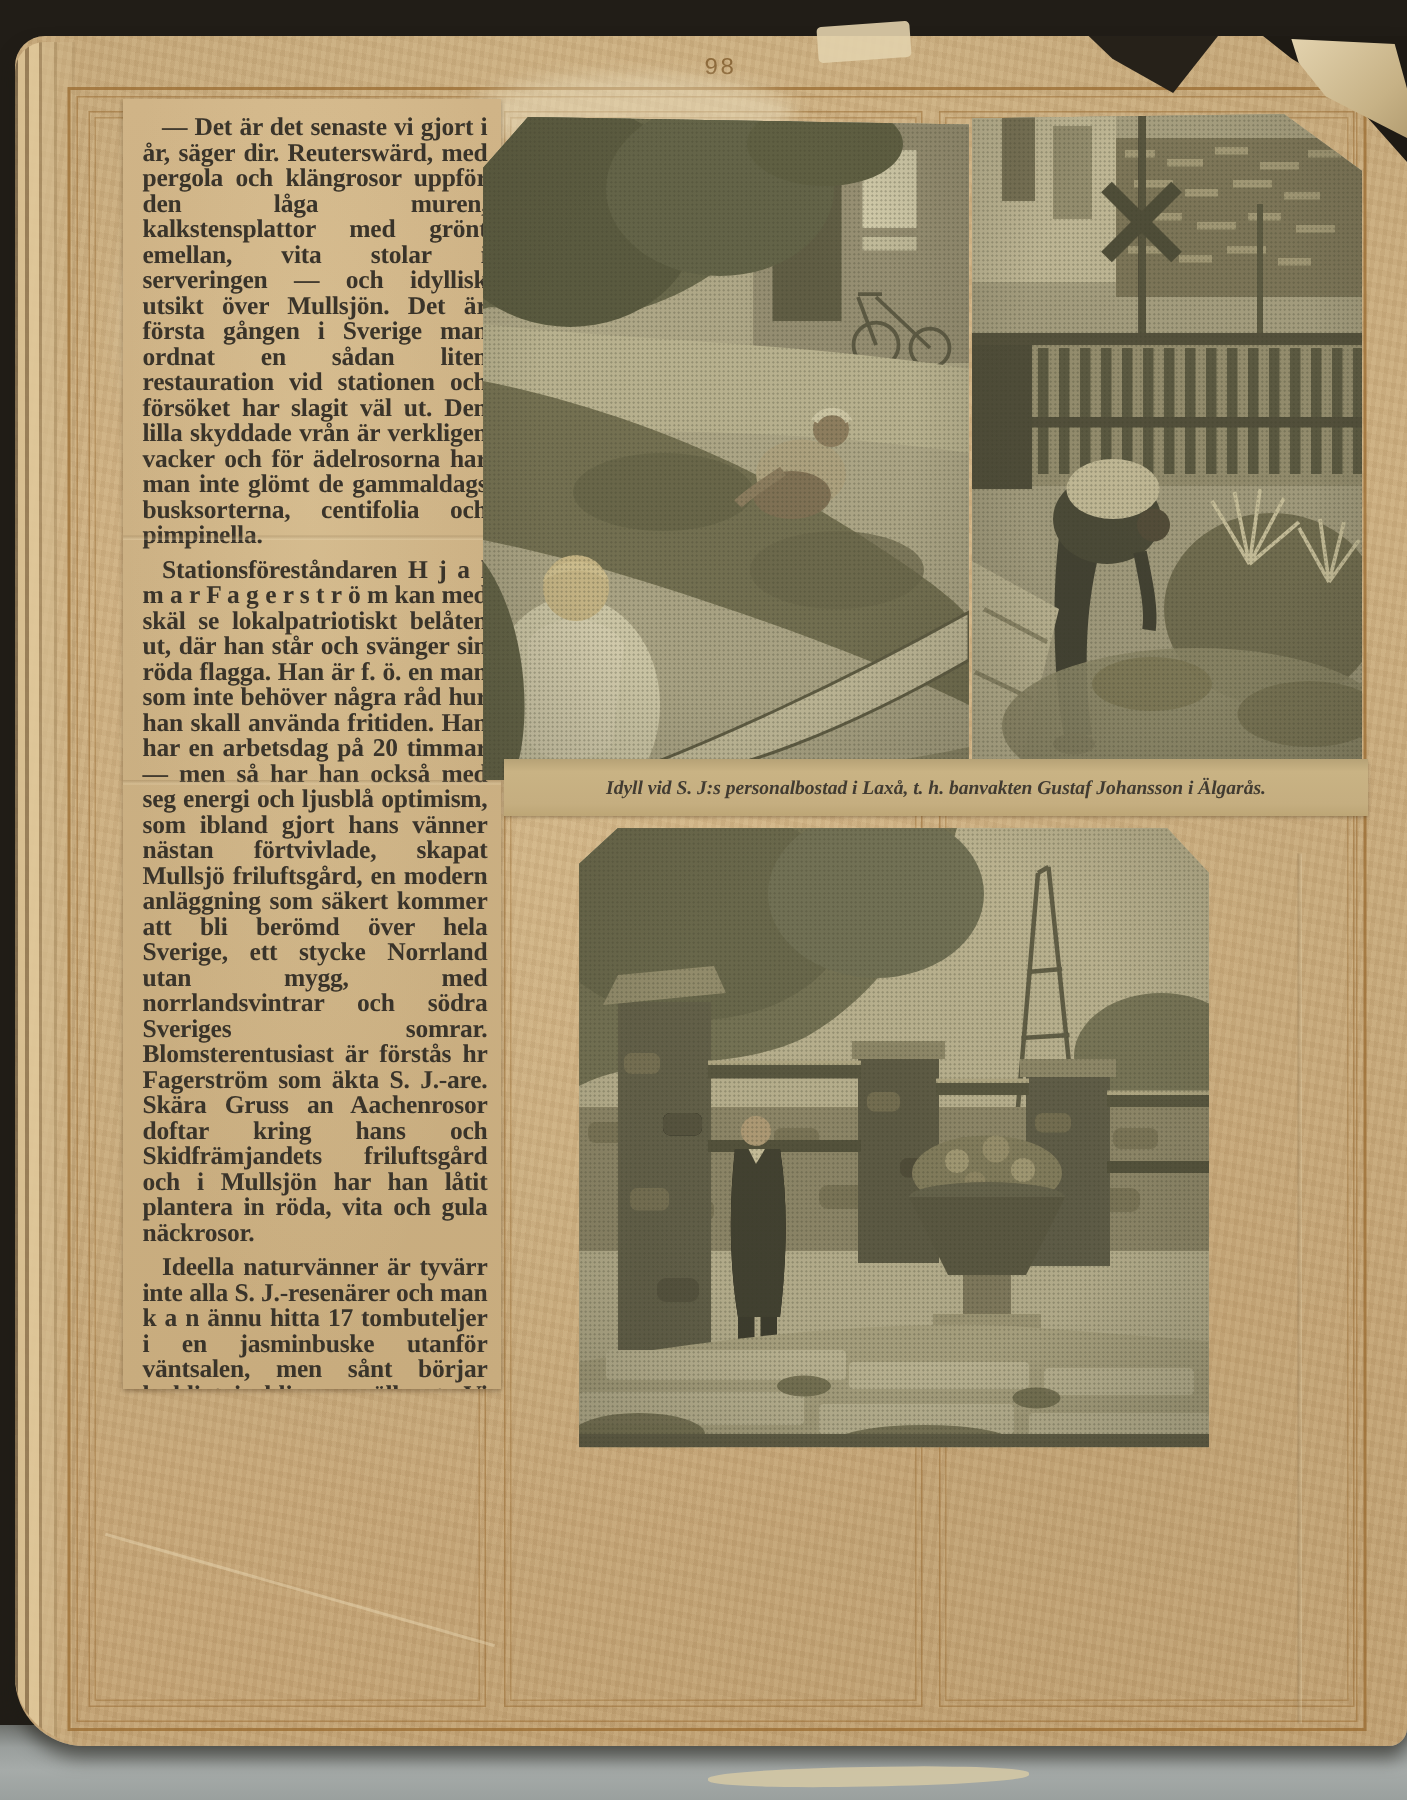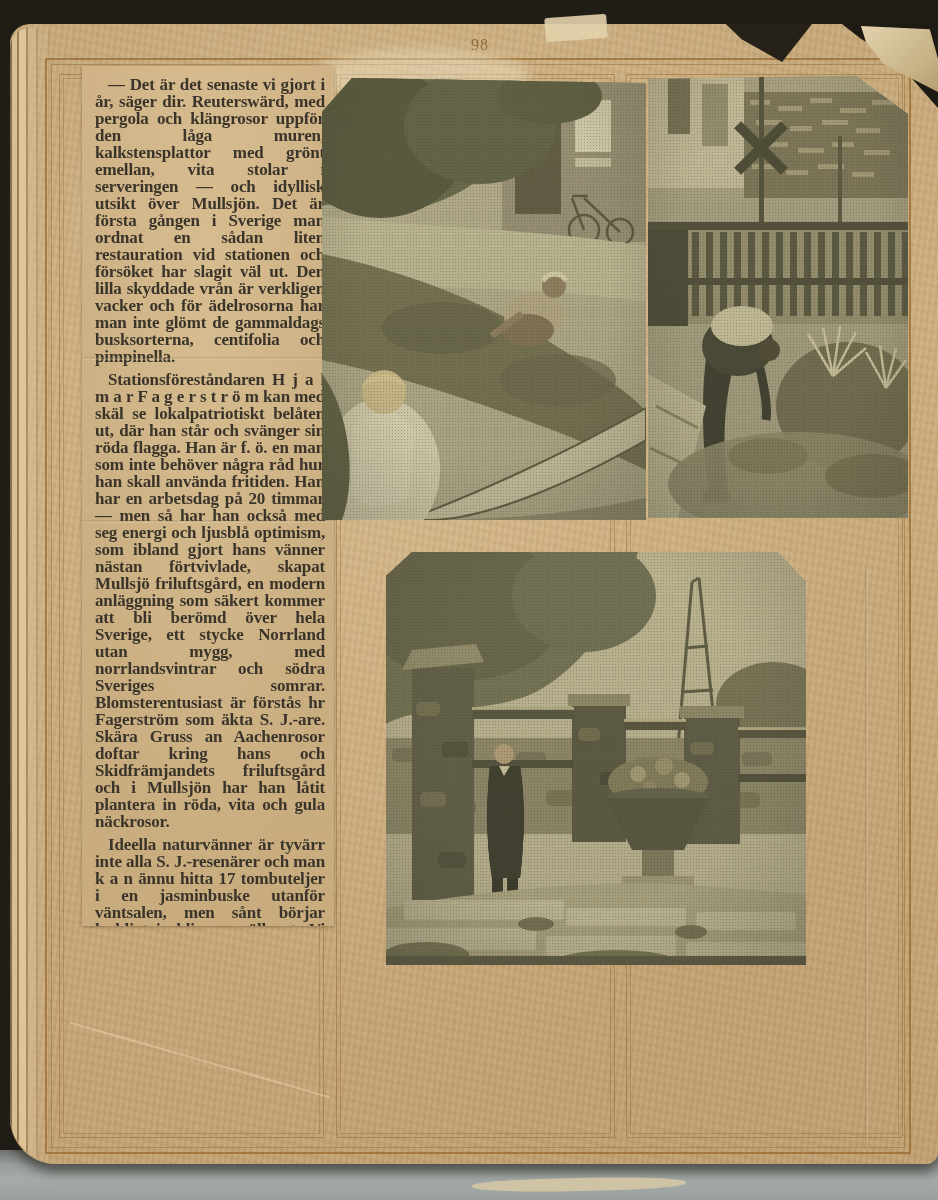--- a/index.html
+++ b/index.html
@@ -32,21 +32,21 @@
   .frame{position:absolute;left:35px;top:34px;width:862px;height:1092px;
          border:2px solid rgba(151,104,45,.72);}
   .frame::before{content:"";position:absolute;inset:4px;border:1px solid rgba(151,104,45,.5);}
   .panel{position:absolute;top:50px;height:1062px;border:1px solid rgba(148,102,44,.5);}
   .panel::before{content:"";position:absolute;inset:3px;border:1px solid rgba(148,102,44,.38);}
   .panel-left{left:49px;width:263px;}
   .panel-mid{left:326px;width:277px;}
   .panel-right{left:616px;width:275px;}
   
   .pageno{position:absolute;left:430px;top:12px;width:80px;text-align:center;
-          font-family:Liberation Serif, serif;font-size:16px;letter-spacing:1px;
+          font-family:Liberation Mono, monospace;font-size:16px;letter-spacing:1px;
           color:#8d6a3b;}
   
   .clip{position:absolute;box-shadow:0 1px 3px rgba(66,46,22,.4);}
   .clip-article{left:72px;top:42px;width:252px;height:860px;box-sizing:border-box;
         padding:10px 9px 0 13px;overflow:hidden;
         background:
           radial-gradient(ellipse at 50% 30%,rgba(240,220,175,.25),rgba(240,220,175,0) 70%),
           linear-gradient(180deg,#d0b487 0%,#cbb083 45%,#c8ac7e 100%);
         color:#3a342a;font-weight:700;font-size:17px;line-height:17px;
         letter-spacing:-.15px;text-align:justify;}
@@ -244,20 +244,23 @@
         <path d="M0,298 L58,330 L30,442 L0,442 Z" fill="#c2bb9b"></path>
         <path d="M8,330 L50,352 M2,372 L40,390" stroke="#8a8568" stroke-width="3"></path>
         <ellipse cx="150" cy="408" rx="130" ry="52" fill="#8b8668" opacity=".9"></ellipse>
         <ellipse cx="120" cy="380" rx="40" ry="18" fill="#777250" opacity=".8"></ellipse>
         <ellipse cx="225" cy="400" rx="48" ry="22" fill="#6e6a4c" opacity=".8"></ellipse>
       </svg>
       <div class="halftone"></div>
       <div class="tint"></div>
     </div>
 
+    <div class="caption caption-top">
+      <span>Idyll vid S. J:s personalbostad i Laxå, t. h. banvakten Gustaf Johansson i Älgarås.</span>
+    </div>
 
     <div class="photo photo-c">
       <svg viewBox="0 0 420 413" preserveAspectRatio="none">
         <rect width="420" height="413" fill="#bcb595"></rect>
         <path d="M0,0 H252 C234,62 200,112 150,140 C100,164 40,150 0,172 Z" fill="#6b6b50"></path>
         <ellipse cx="78" cy="56" rx="102" ry="72" fill="#5d5e45"></ellipse>
         <ellipse cx="198" cy="44" rx="72" ry="56" fill="#666850"></ellipse>
         <ellipse cx="388" cy="152" rx="58" ry="42" fill="#6f6e53"></ellipse>
         <g stroke="#53523e" stroke-width="3" fill="none">
           <path d="M306,30 L292,194 M313,26 L331,198 M306,30 L313,26"></path>

